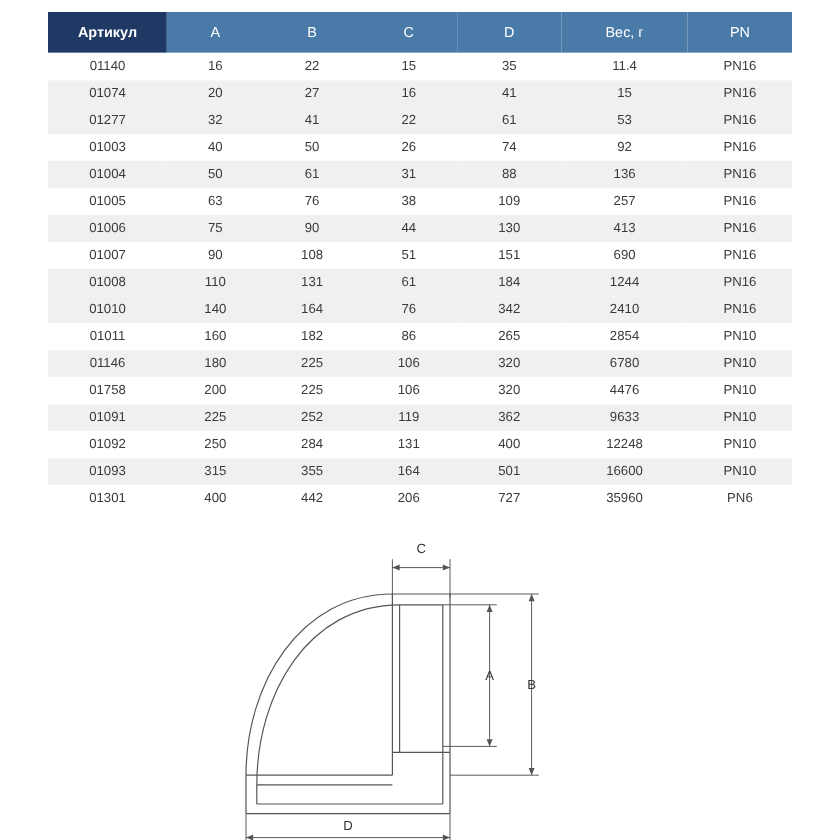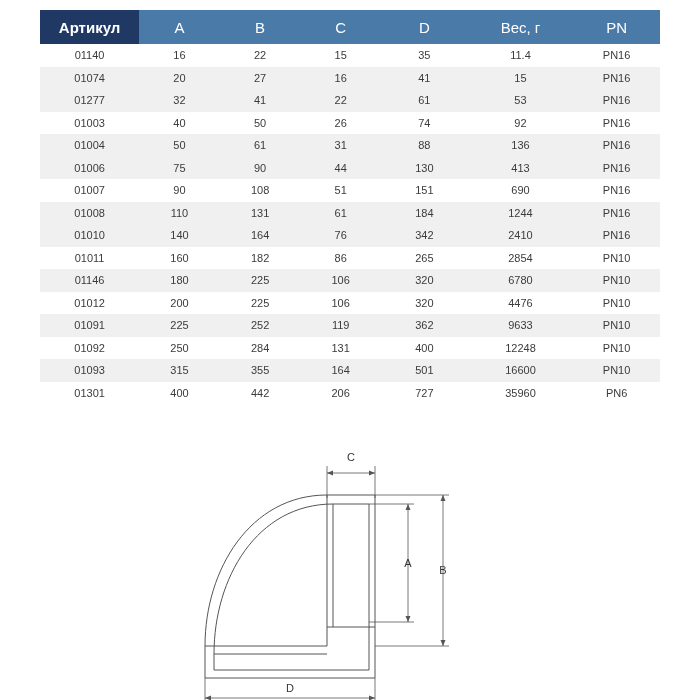--- a/index.html
+++ b/index.html
@@ -25,21 +25,21 @@
     width: 620px;
     margin: 10px auto 0 auto;
     border-collapse: collapse;
     table-layout: fixed;
     font-size: 11px;
   }
   .spec-table th {
     background: #4a7aa7;
     color: #ffffff;
     font-weight: normal;
-    font-size: 15px;
+    font-size: 12px;
     height: 32px;
     text-align: center;
     vertical-align: middle;
     border: none;
   }
   .spec-table th.first-col {
     background: #1f3864;
     font-weight: bold;
   }
   .spec-table td {
@@ -146,20 +146,29 @@
       </tr>
       <tr class="even">
         <td>01004</td>
         <td>50</td>
         <td>61</td>
         <td>31</td>
         <td>88</td>
         <td>136</td>
         <td>PN16</td>
       </tr>
+      <tr class="odd">
+        <td>01005</td>
+        <td>63</td>
+        <td>76</td>
+        <td>38</td>
+        <td>109</td>
+        <td>257</td>
+        <td>PN16</td>
+      </tr>
       <tr class="even">
         <td>01006</td>
         <td>75</td>
         <td>90</td>
         <td>44</td>
         <td>130</td>
         <td>413</td>
         <td>PN16</td>
       </tr>
       <tr class="odd">
@@ -201,21 +210,21 @@
       <tr class="even">
         <td>01146</td>
         <td>180</td>
         <td>225</td>
         <td>106</td>
         <td>320</td>
         <td>6780</td>
         <td>PN10</td>
       </tr>
       <tr class="odd">
-        <td>01012</td>
+        <td>01758</td>
         <td>200</td>
         <td>225</td>
         <td>106</td>
         <td>320</td>
         <td>4476</td>
         <td>PN10</td>
       </tr>
       <tr class="even">
         <td>01091</td>
         <td>225</td>

